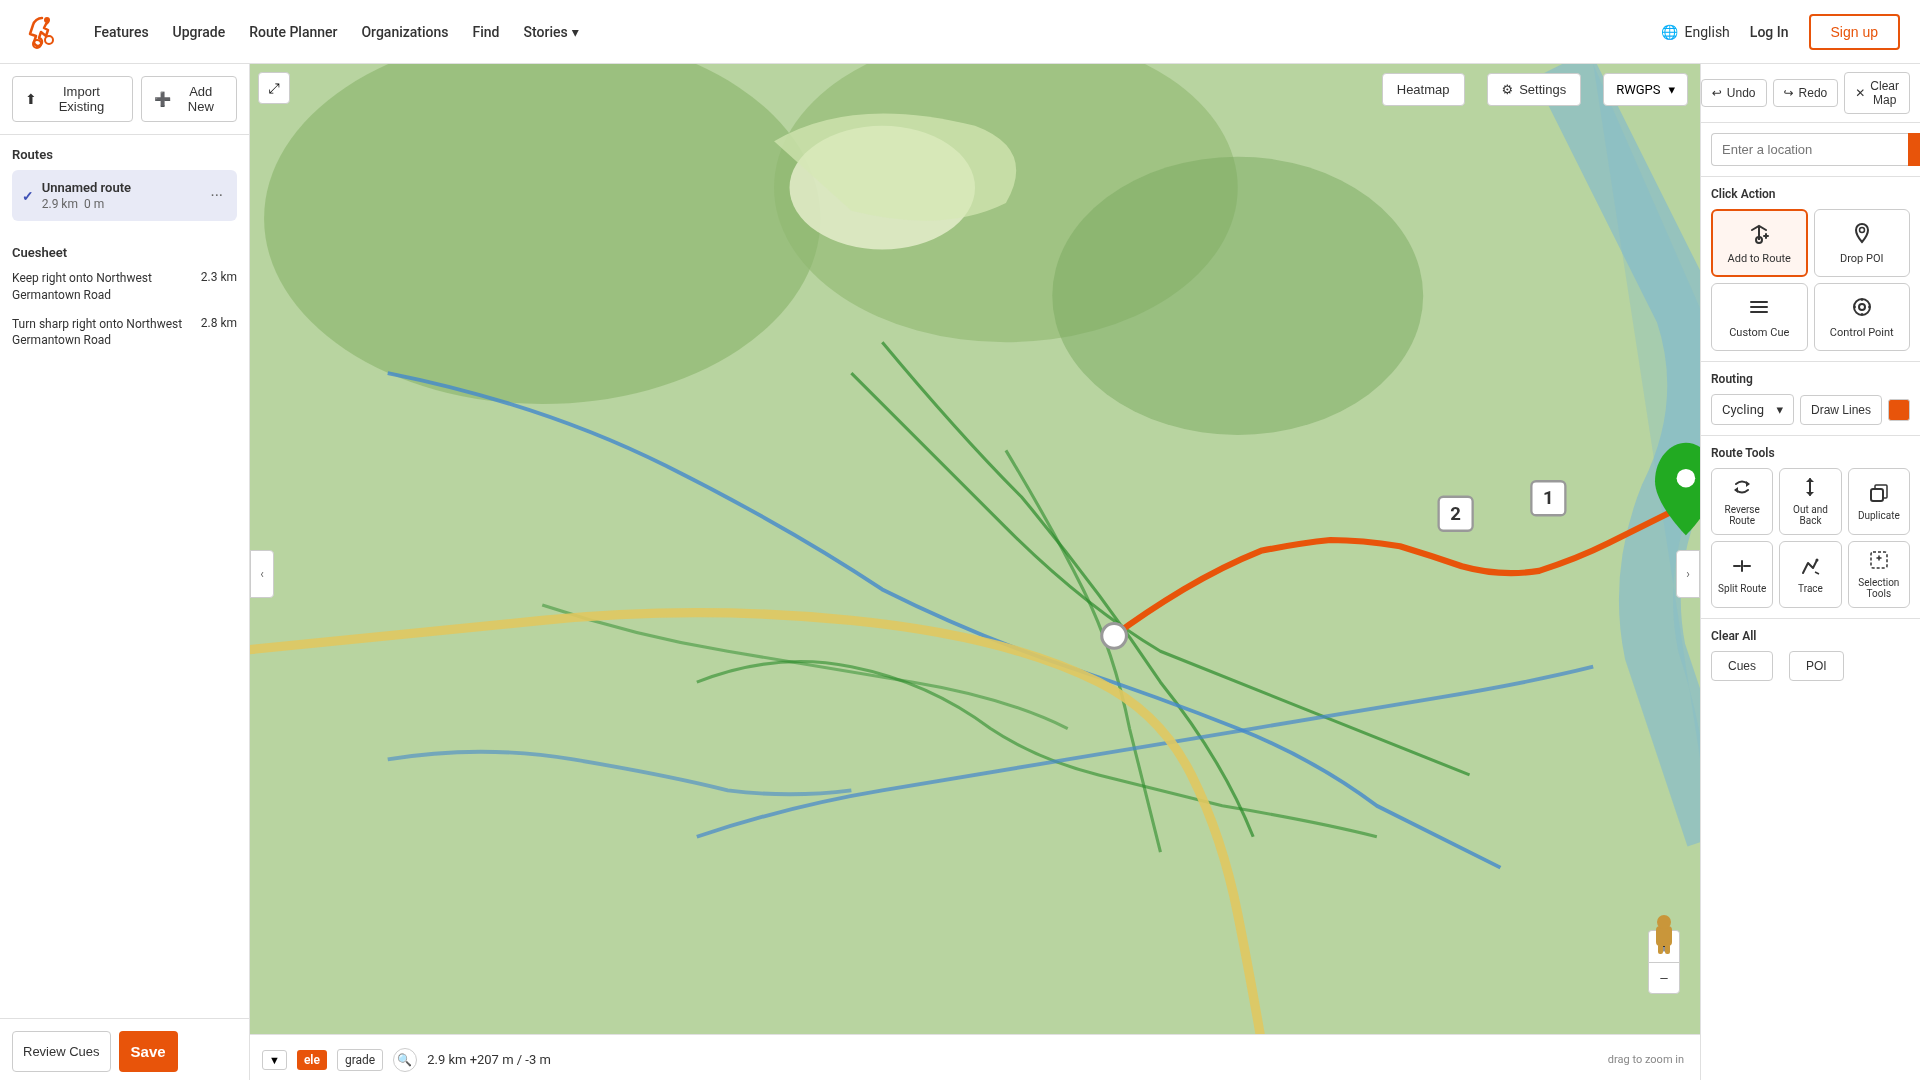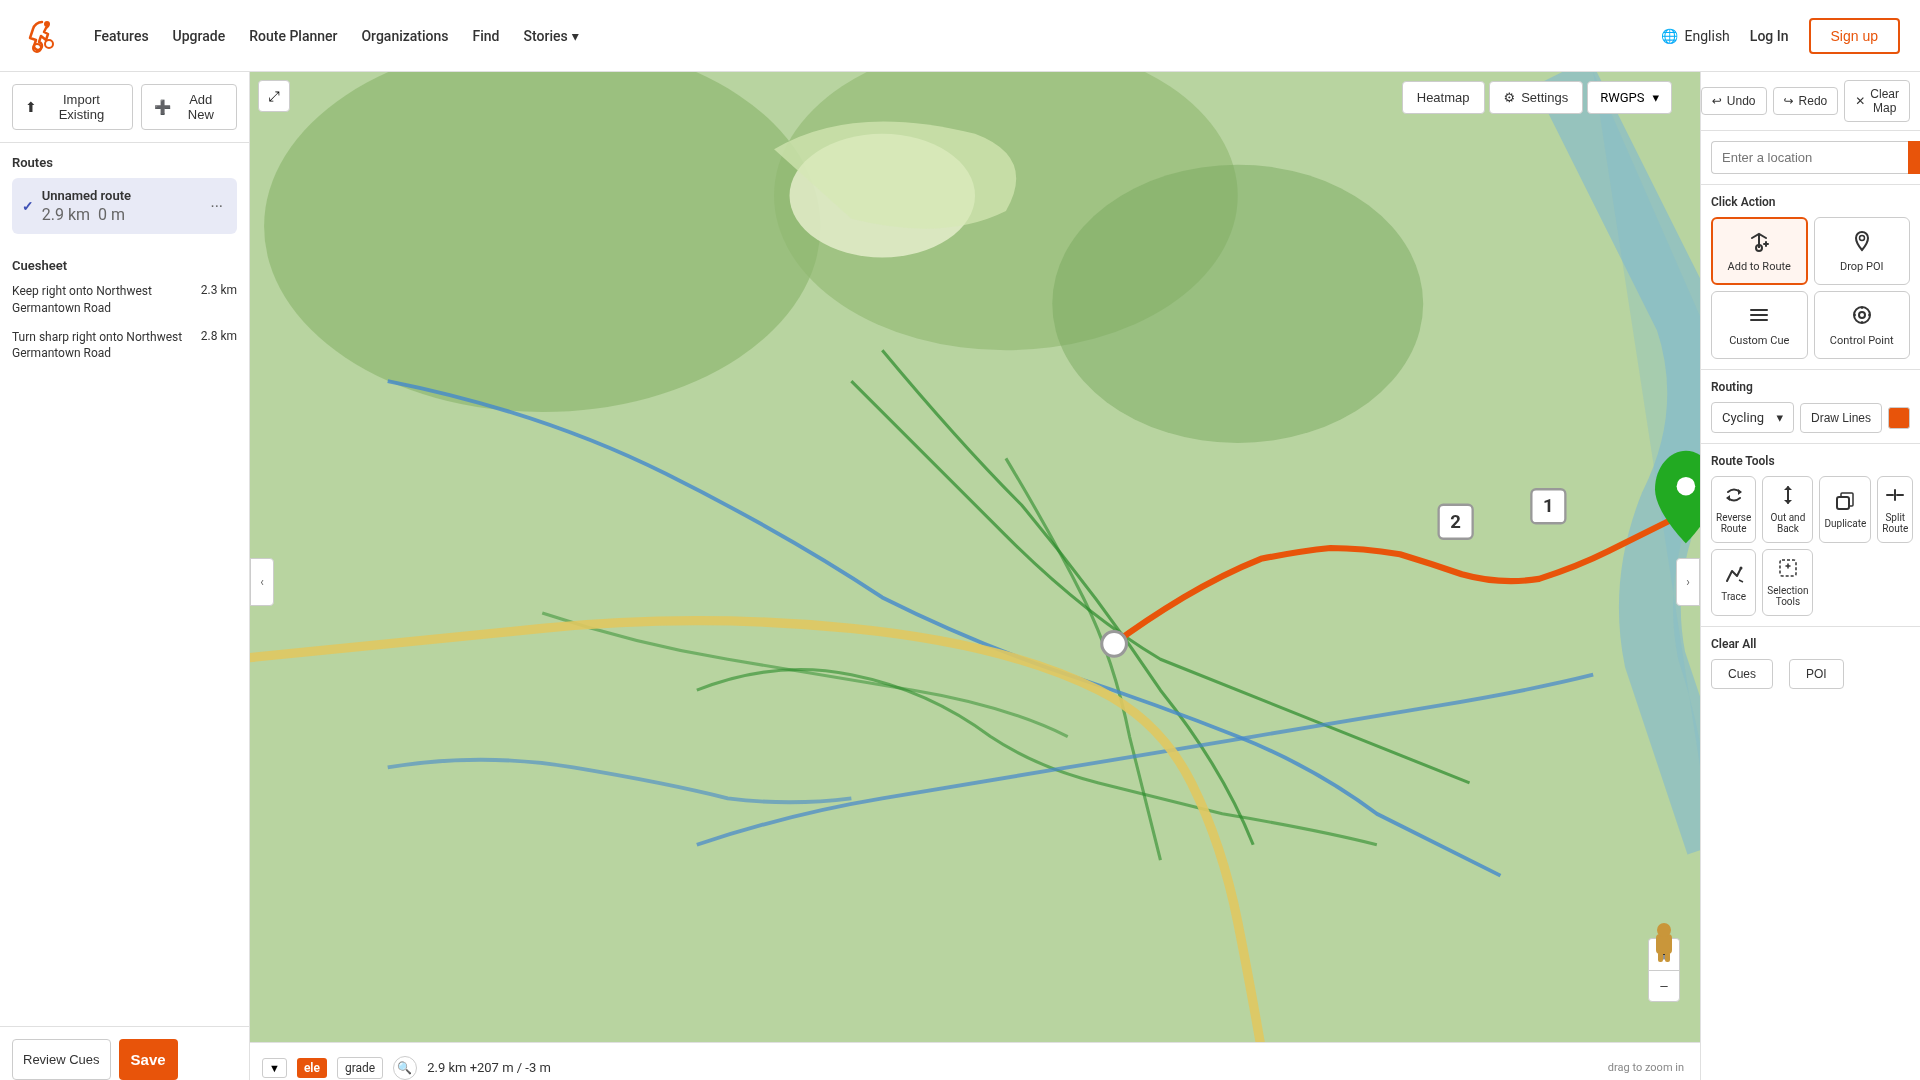--- a/index.html
+++ b/index.html
@@ -1,20 +1,20 @@
 <!DOCTYPE html>
 <html><head>
   <meta charset="utf-8">
   <style>
     * { box-sizing: border-box; margin: 0; padding: 0; }
     body { font-family: -apple-system, BlinkMacSystemFont, 'Segoe UI', Roboto, sans-serif; font-size: 13px; background: #f5f5f5; overflow: hidden; width: 1920px; height: 1080px; }
 
     
     .topnav {
-      display: flex; align-items: center; height: 72px; background: white;
+      display: flex; align-items: center; height: 64px; background: white;
       border-bottom: 1px solid #e0e0e0; padding: 0 20px; gap: 30px; position: relative; z-index: 100;
     }
     .logo { width: 44px; height: 44px; flex-shrink: 0; }
     .logo svg { width: 44px; height: 44px; }
     .nav-links { display: flex; gap: 24px; align-items: center; }
     .nav-link { color: #333; text-decoration: none; font-size: 14px; font-weight: 500; cursor: pointer; }
     .nav-right { margin-left: auto; display: flex; align-items: center; gap: 20px; }
     .nav-english { display: flex; align-items: center; gap: 6px; color: #333; font-size: 14px; cursor: pointer; }
     .nav-login { color: #333; font-size: 14px; font-weight: 500; cursor: pointer; }
     .nav-signup { background: transparent; border: 2px solid #e8540a; color: #e8540a; border-radius: 4px; padding: 8px 20px; font-size: 14px; font-weight: 400; cursor: pointer; }
@@ -41,21 +41,21 @@
 
     .routes-section { padding: 12px; }
     .routes-title { font-size: 13px; font-weight: 600; color: #333; margin-bottom: 8px; }
     .route-item {
       display: flex; align-items: center; background: #e8eaf6; border-radius: 6px;
       padding: 10px 10px; gap: 8px; cursor: pointer;
     }
     .route-check { color: #3f51b5; font-size: 14px; font-weight: bold; }
     .route-info { flex: 1; }
     .route-name { font-size: 13px; font-weight: 600; color: #333; }
-    .route-meta { font-size: 16px; color: #666; margin-top: 2px; }
+    .route-meta { font-size: 12px; color: #666; margin-top: 2px; }
     .route-more { color: #666; cursor: pointer; font-size: 16px; padding: 2px 4px; }
 
     .cuesheet-section { padding: 12px; flex: 1; }
     .cuesheet-title { font-size: 13px; font-weight: 600; color: #333; margin-bottom: 10px; }
     .cue-item { display: flex; justify-content: space-between; margin-bottom: 12px; }
     .cue-text { font-size: 12px; color: #333; line-height: 1.4; flex: 1; }
     .cue-dist { font-size: 12px; color: #333; white-space: nowrap; margin-left: 8px; }
 
     .sidebar-footer {
       padding: 12px; border-top: 1px solid #e0e0e0; display: flex; gap: 8px;
@@ -73,22 +73,22 @@
     .map-container {
       flex: 1; position: relative; overflow: hidden; background: #aad3a0;
     }
     .map-bg {
       position: absolute; inset: 0;
       background: linear-gradient(135deg, #b8d9a0 0%, #a8c890 30%, #c8ddb0 60%, #d4e8c0 100%);
     }
 
     
     .map-toolbar {
-      position: absolute; top: 0; left: 0; right: 16px; height: 50px;
-      display: flex; align-items: center; justify-content: flex-end; padding: 8px 12px; gap: 4px;
+      position: absolute; top: 0; left: 0; right: 0; height: 50px;
+      display: flex; align-items: center; justify-content: flex-end; padding: 8px 12px; gap: 22px;
       background: transparent; z-index: 10;
     }
     .map-btn {
       background: white; border: 1px solid #ccc; border-radius: 4px;
       padding: 8px 14px; font-size: 13px; cursor: pointer; color: #333; font-weight: 500;
       display: flex; align-items: center; gap: 6px;
     }
     .rwgps-select {
       display: flex; align-items: center; gap: 8px; background: white;
       border: 1px solid #ccc; border-radius: 4px; padding: 8px 12px; cursor: pointer;
@@ -203,21 +203,21 @@
       font-size: 13px; cursor: pointer; background: white; color: #333;
       display: flex; align-items: center; justify-content: space-between;
     }
     .draw-lines-btn {
       border: 1px solid #ccc; border-radius: 4px; padding: 7px 10px;
       font-size: 12px; cursor: pointer; background: white; color: #333;
     }
     .color-swatch { width: 22px; height: 22px; background: #e8540a; border-radius: 3px; cursor: pointer; border: 1px solid #ccc; }
 
     
-    .tools-grid { display: grid; grid-template-columns: 1fr 1fr 1fr 1fr; gap: 6px; }
+    .tools-grid { display: grid; grid-template-columns: 1fr 1fr 1fr; gap: 6px; }
     .tool-btn {
       display: flex; flex-direction: column; align-items: center; justify-content: center;
       border: 1px solid #ccc; border-radius: 6px; padding: 8px 4px; gap: 3px;
       cursor: pointer; font-size: 10px; color: #333; text-align: center; min-height: 60px;
       background: white;
     }
     .tool-icon { font-size: 16px; color: #333; }
 
     
     .clear-all-section { padding: 10px; }

